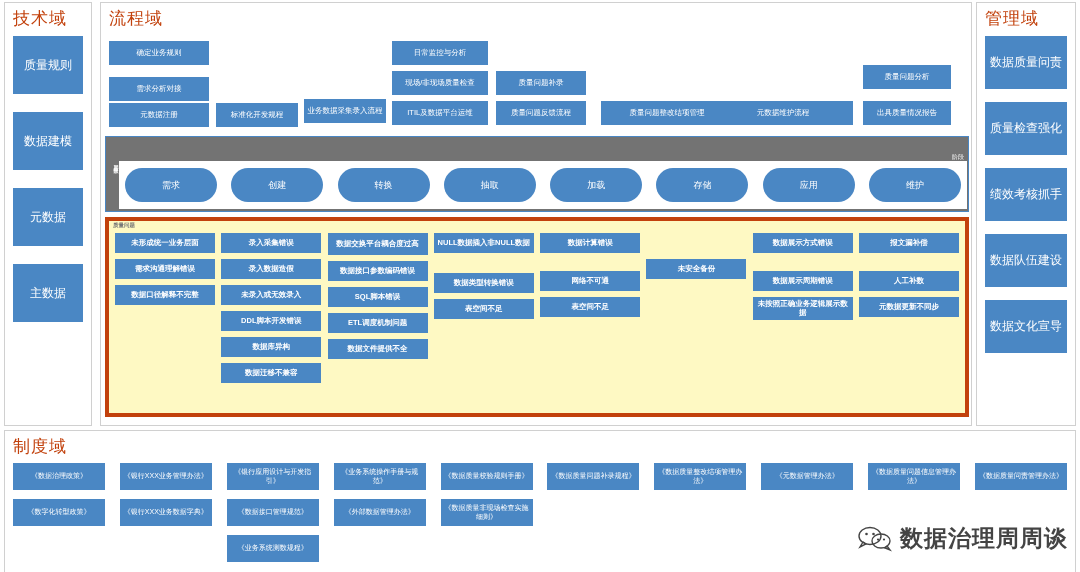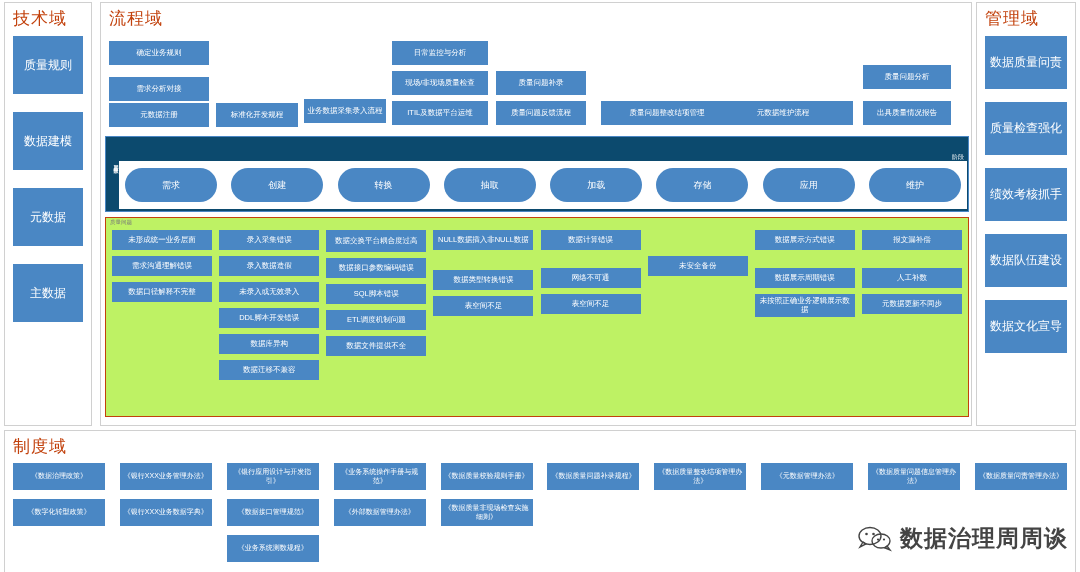--- a/index.html
+++ b/index.html
@@ -49,21 +49,21 @@
 
   #tech-domain .bx { height: 58px; margin-bottom: 18px; }
   #mgmt-domain .bx { height: 53px; margin-bottom: 13px; }
 
   
   #process-domain { left: 100px; top: 2px; width: 872px; height: 424px; }
 
   
   #lifecycle-wrap {
     position: absolute; left: 4px; top: 133px; width: 864px; height: 76px;
-    background: #0c4a6e; border: 1px solid #4a87c4; font-family: Liberation Serif, serif;
+    background: #737373; border: 1px solid #4a87c4; font-family: Liberation Serif, serif;
   }
   #lifecycle-stage-label {
     position: absolute; right: 4px; top: 16px;
     font-size: 6px; color: #ffffff;
   }
   #lifecycle-vlabel {
     position: absolute; left: 2px; top: 28px;
     width: 10px; font-size: 5px; color: #ffffff;
     writing-mode: vertical-rl; text-orientation: upright;
     letter-spacing: -1px; line-height: 1;
@@ -78,21 +78,21 @@
     width: 92px; height: 34px;
     background: #4a87c4; color: #fff;
     border-radius: 17px;
     display: flex; align-items: center; justify-content: center;
     font-size: 9px;
   }
 
   
   #quality-problems {
     position: absolute; left: 4px; top: 214px; width: 864px; height: 200px;
-    border: 1px solid #c2410c; background: #bef264;
+    border: 4px solid #c2410c; background: #fef9c3; font-weight: bold;
   }
   #qp-label { position: absolute; left: 4px; top: 1px; font-size: 5.5px; color: #777; }
   #qp-grid {
     position: absolute; left: 6px; top: 12px; right: 6px; bottom: 4px;
     display: flex; justify-content: space-between;
   }
   .qp-col { width: 100px; display: flex; flex-direction: column; gap: 6px; }
   .qp-col .bx { min-height: 20px; }
   .qp-col .spacer { height: 20px; }
 

